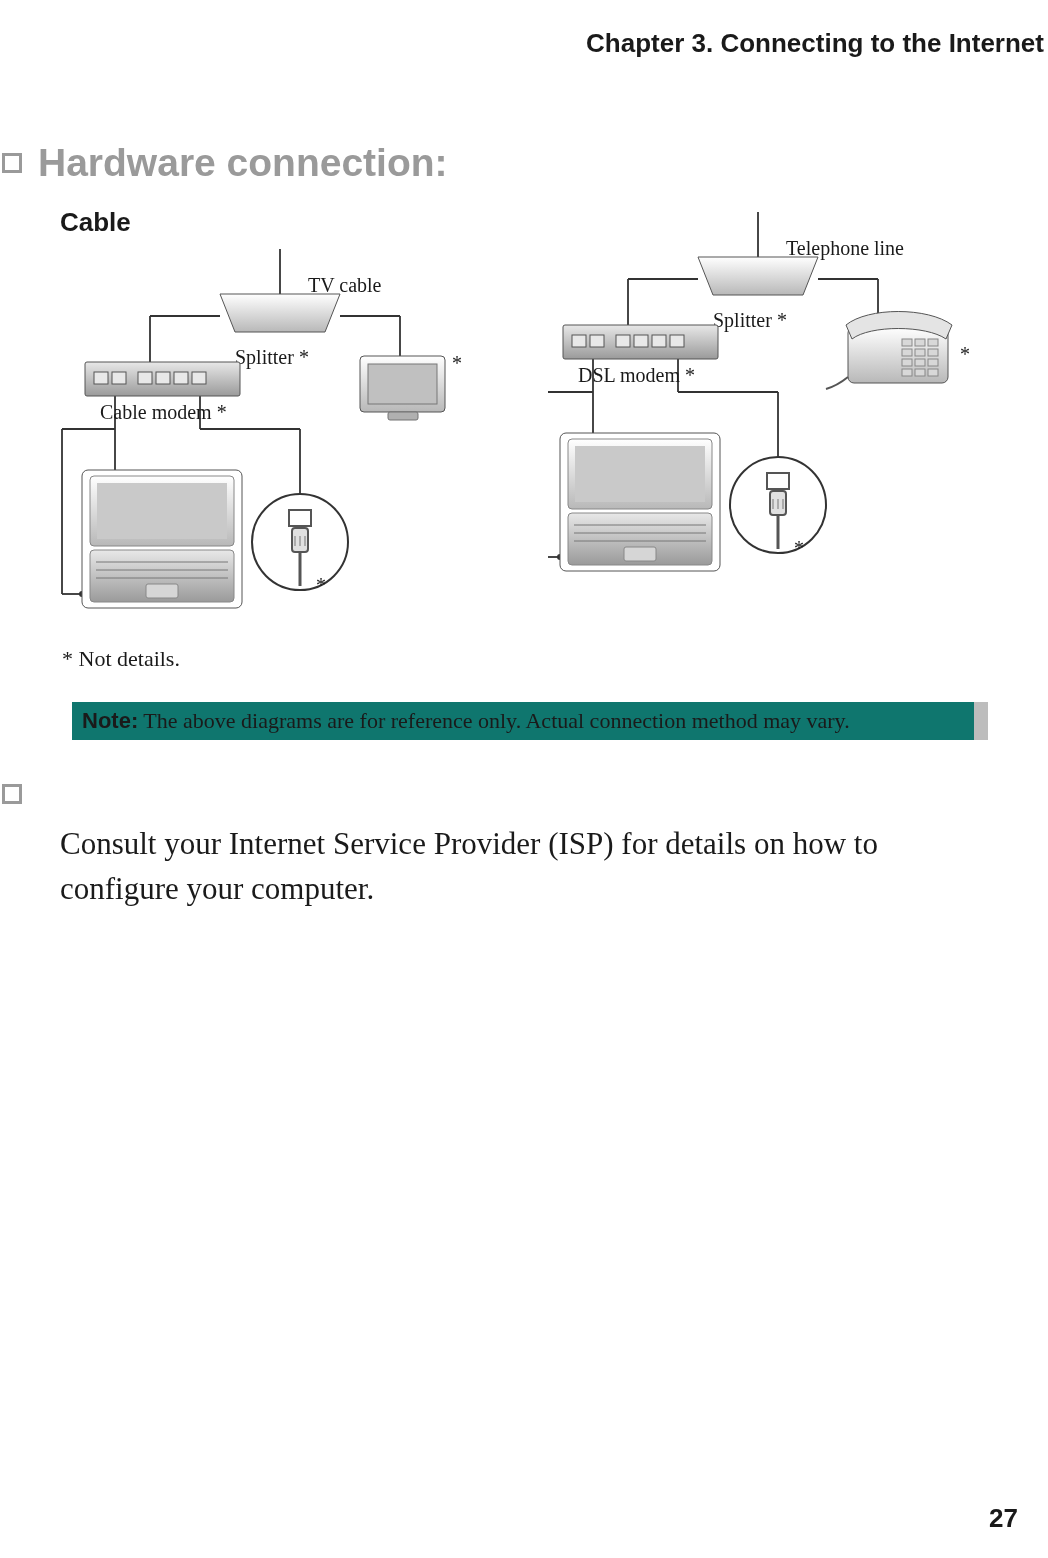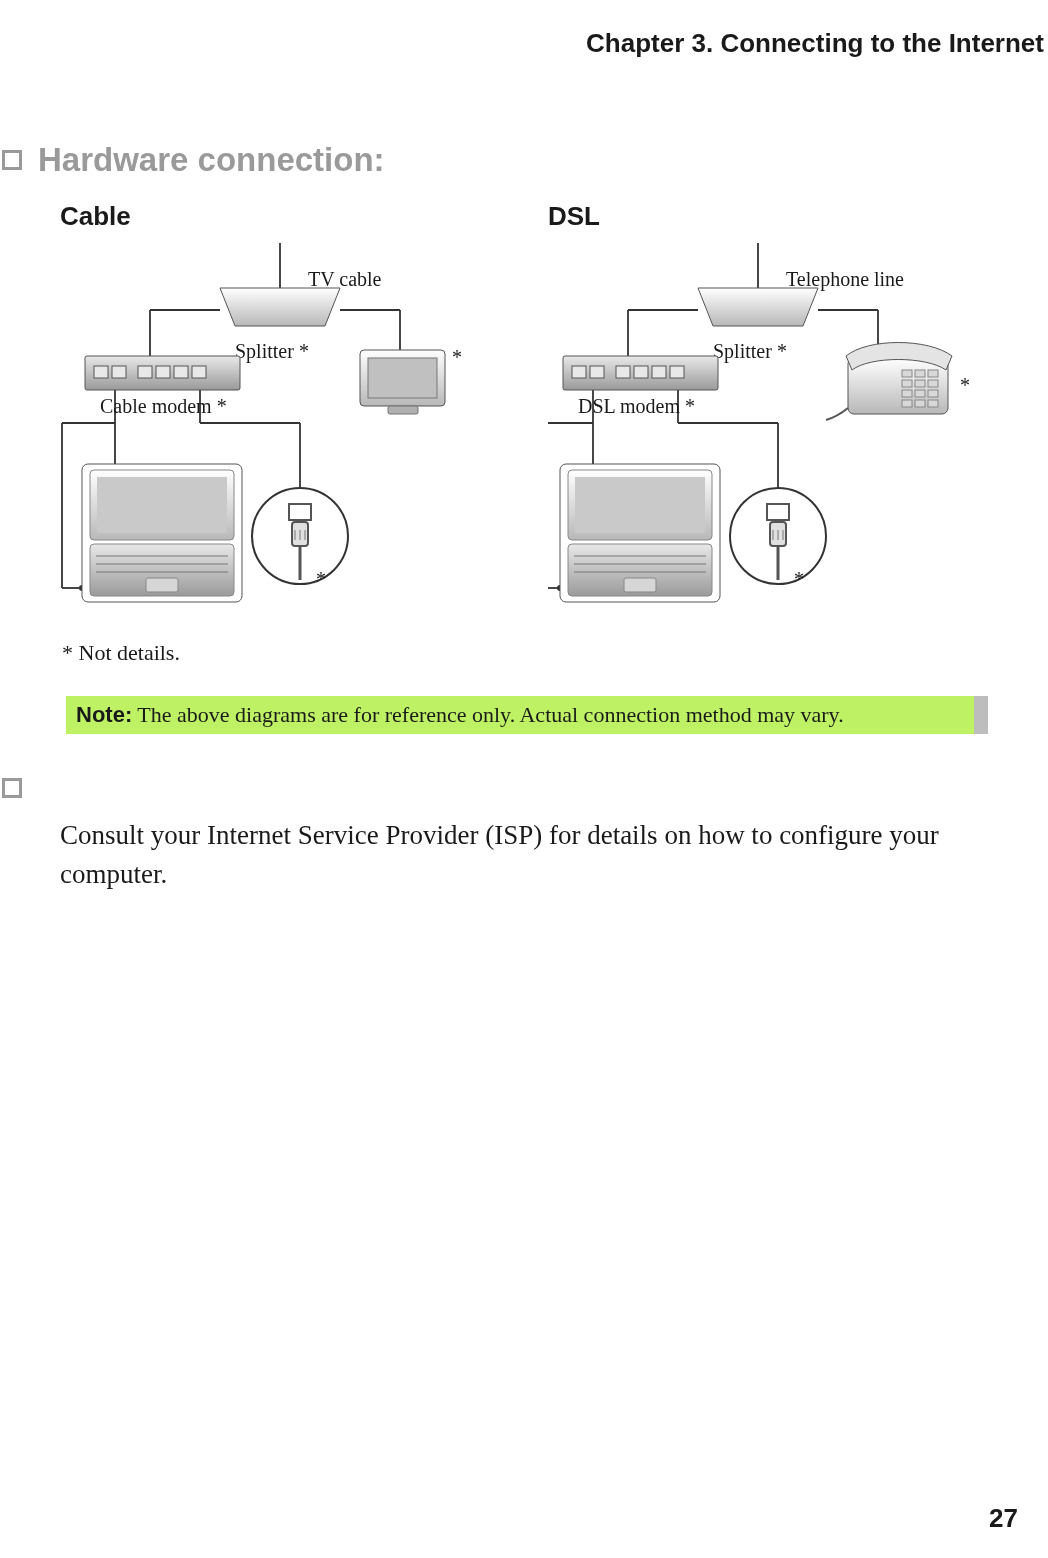--- a/index.html
+++ b/index.html
@@ -35,21 +35,21 @@
   }
   .square-bullet {
     width: 20px; height: 20px;
     border: 3px solid #9a9a9a;
     box-sizing: border-box;
     flex: 0 0 auto;
   }
   .section-title {
     font-family: Arial, Helvetica, sans-serif;
     font-weight: 700;
-    font-size: 33px;
+    font-size: 39px;
     color: #9a9a9a;
     margin: 0;
   }
   .diagrams-row {
     display: flex;
     gap: 48px;
     margin-top: 22px;
   }
   .diagram-col {
     flex: 1 1 0;
@@ -65,32 +65,32 @@
     width: 100%;
     height: 380px;
     display: block;
   }
   .not-supplied {
     font-size: 22px;
     margin: 22px 0 0 0;
     padding-left: 2px;
   }
   .note-box {
-    background: #bef264;
-    margin: 30px 0 0 6px;
+    background: #0f766e;
+    margin: 30px 0 0 12px;
     padding: 6px 10px;
     font-size: 22px;
     border-right: 14px solid #bdbdbd;
   }
   .note-label {
     font-family: Arial, Helvetica, sans-serif;
     font-weight: 700;
   }
   .body-text {
-    font-size: 27px;
+    font-size: 31px;
     line-height: 1.45;
     margin: 18px 0 0 0;
   }
   .page-number {
     position: absolute;
     bottom: 24px;
     right: 30px;
     font-family: Liberation Sans, sans-serif;
     font-weight: 700;
     font-size: 26px;
@@ -189,21 +189,20 @@
             <line x1="230" y1="308" x2="230" y2="342" stroke="#555" stroke-width="3"></line>
             <line x1="225" y1="292" x2="225" y2="302" stroke="#777"></line>
             <line x1="230" y1="292" x2="230" y2="302" stroke="#777"></line>
             <line x1="235" y1="292" x2="235" y2="302" stroke="#777"></line>
           </g>
           <text x="246" y="348" class="label-ast">*</text>
         </svg>
       </div>
 
       <div class="diagram-col">
-        <div class="diag-heading">DSL</div>
         <svg class="diagram-svg" viewBox="0 0 440 380">
 
           <line x1="210" y1="5" x2="210" y2="50" stroke="#333" stroke-width="1.8"></line>
           <line x1="150" y1="72" x2="80" y2="72" stroke="#333" stroke-width="1.8"></line>
           <line x1="80" y1="72" x2="80" y2="118" stroke="#333" stroke-width="1.8"></line>
           <line x1="270" y1="72" x2="330" y2="72" stroke="#333" stroke-width="1.8"></line>
           <line x1="330" y1="72" x2="330" y2="120" stroke="#333" stroke-width="1.8"></line>
 
           <line x1="45" y1="150" x2="45" y2="228" stroke="#333" stroke-width="1.8"></line>
           <line x1="45" y1="185" x2="-8" y2="185" stroke="#333" stroke-width="1.8"></line>

